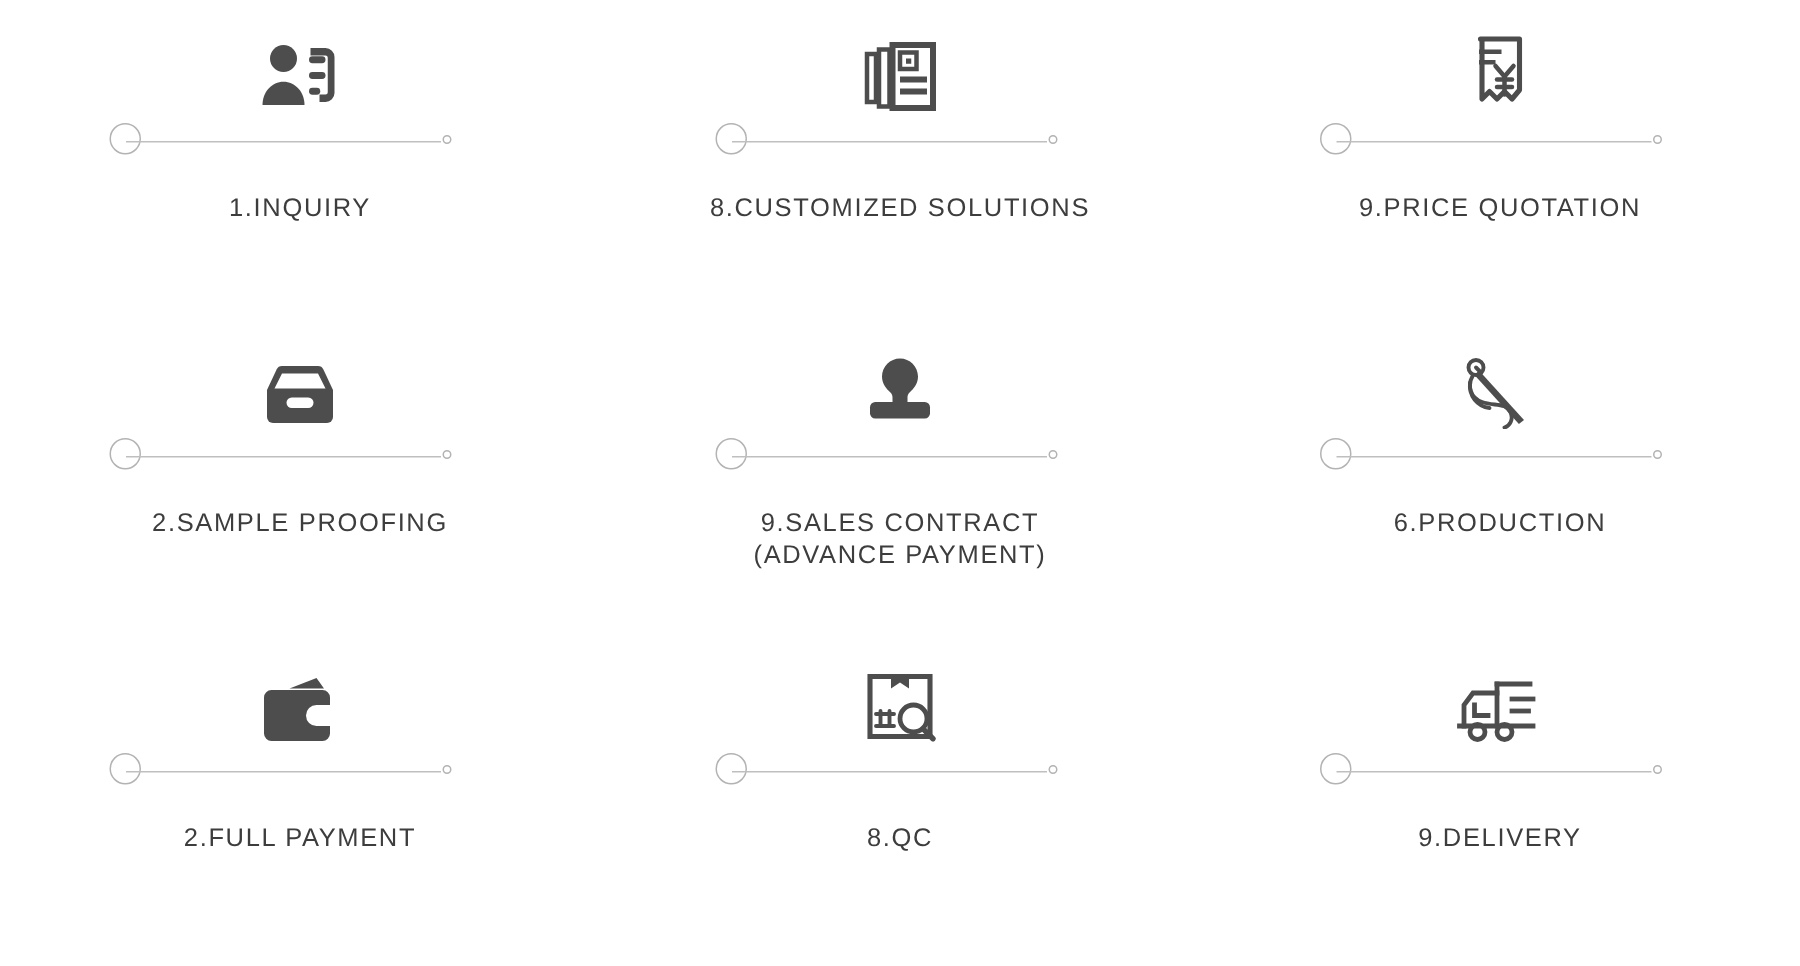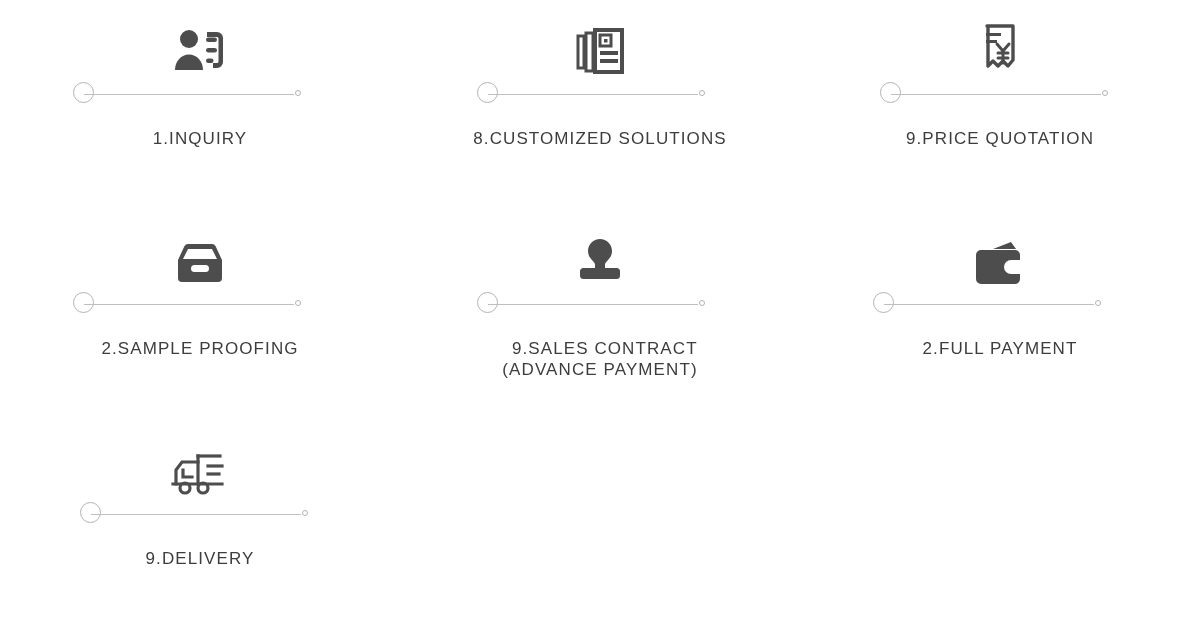--- a/index.html
+++ b/index.html
@@ -80,21 +80,21 @@
     background: #ffffff;
     box-sizing: border-box;
   }
 
   .step-label {
     margin-top: 22px;
     font-size: 17px;
     font-weight: 400;
     letter-spacing: 1.1px;
     color: #3d3d3d;
-    text-align: right;
+    text-align: center;
     line-height: 1.25;
     white-space: pre-line;
   }
 
   
   .col-1 .connector { margin-left: -26px; }
   .col-2 .connector { margin-left: -18px; }
   .col-3 .connector { margin-left: -12px; }
 </style>
 </head>
@@ -189,37 +189,78 @@
     </div>
     <div class="connector">
       <div class="node-start"></div>
       <div class="rail"></div>
       <div class="node-end"></div>
     </div>
     <div class="step-label">9.SALES CONTRACT
 (ADVANCE PAYMENT)</div>
   </div>
 
+  <div class="step col-3">
+    <div class="step-icon">
+      <svg width="54" height="50" viewBox="0 0 54 50" aria-hidden="true">
+        <g fill="none" stroke="#4d4d4d" stroke-width="2.6" stroke-linecap="round">
+          <circle cx="11" cy="9" r="5"></circle>
+          <line x1="11" y1="9" x2="14" y2="12"></line>
+          <path d="M9 14c-4 7-2 15 6 18s16 0 19 7c2.2 4.6-.5 9-4 10"></path>
+          <path d="M7 19c-1 9 5 16 13 17"></path>
+        </g>
+        <path d="M13 11l30 33-3.4 2.6L10 14z"></path>
+      </svg>
+    </div>
+    <div class="connector">
+      <div class="node-start"></div>
+      <div class="rail"></div>
+      <div class="node-end"></div>
+    </div>
+    <div class="step-label">6.PRODUCTION</div>
+  </div>
 
   <div class="step col-1">
     <div class="step-icon">
       <svg width="54" height="46" viewBox="0 0 54 46" aria-hidden="true">
         <path d="M20 9l18-7 5 7z"></path>
         <path d="M8 10h34a5 5 0 0 1 5 5v5h-9a7 7 0 0 0 0 14h9v5a5 5 0 0 1-5 5H8a5 5 0 0 1-5-5V15a5 5 0 0 1 5-5z"></path>
         <circle cx="40" cy="27" r="2.6" fill="#ffffff"></circle>
       </svg>
     </div>
     <div class="connector">
       <div class="node-start"></div>
       <div class="rail"></div>
       <div class="node-end"></div>
     </div>
     <div class="step-label">2.FULL PAYMENT</div>
   </div>
 
+  <div class="step col-2">
+    <div class="step-icon">
+      <svg width="52" height="50" viewBox="0 0 52 50" aria-hidden="true">
+        <path d="M6 5h40v40H6z" fill="none" stroke="#4d4d4d" stroke-width="3.4"></path>
+        <path d="M20 5h12v8l-6-4-6 4z" fill="#4d4d4d"></path>
+        <g stroke="#4d4d4d" stroke-width="2.6" stroke-linecap="round">
+          <line x1="13" y1="28" x2="13" y2="38"></line>
+          <line x1="19" y1="28" x2="19" y2="38"></line>
+          <line x1="10" y1="30" x2="22" y2="30"></line>
+          <line x1="10" y1="38" x2="22" y2="38"></line>
+        </g>
+        <circle cx="35" cy="33" r="9" fill="#ffffff" stroke="#4d4d4d" stroke-width="3.2"></circle>
+        <line x1="41.5" y1="40" x2="48" y2="46.5" stroke="#4d4d4d" stroke-width="3.6" stroke-linecap="round"></line>
+      </svg>
+    </div>
+    <div class="connector">
+      <div class="node-start"></div>
+      <div class="rail"></div>
+      <div class="node-end"></div>
+    </div>
+    <div class="step-label">8.QC</div>
+  </div>
 
   <div class="step col-3">
     <div class="step-icon">
       <svg width="60" height="46" viewBox="0 0 60 46" aria-hidden="true">
         <g fill="none" stroke="#4d4d4d" stroke-width="3.2" stroke-linecap="square">
           <path d="M28 6h22"></path>
           <path d="M28 6v28"></path>
           <path d="M6 34V20l6-8h16"></path>
           <path d="M3 34h49"></path>
           <line x1="38" y1="16" x2="52" y2="16"></line>

